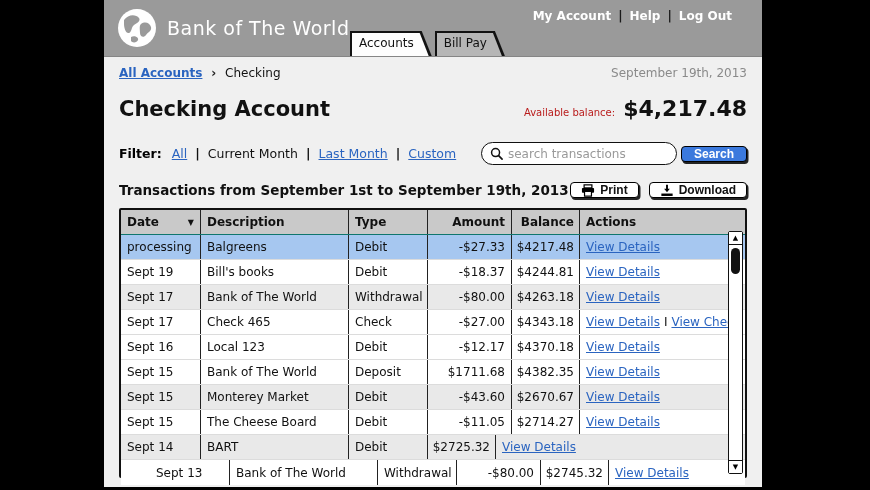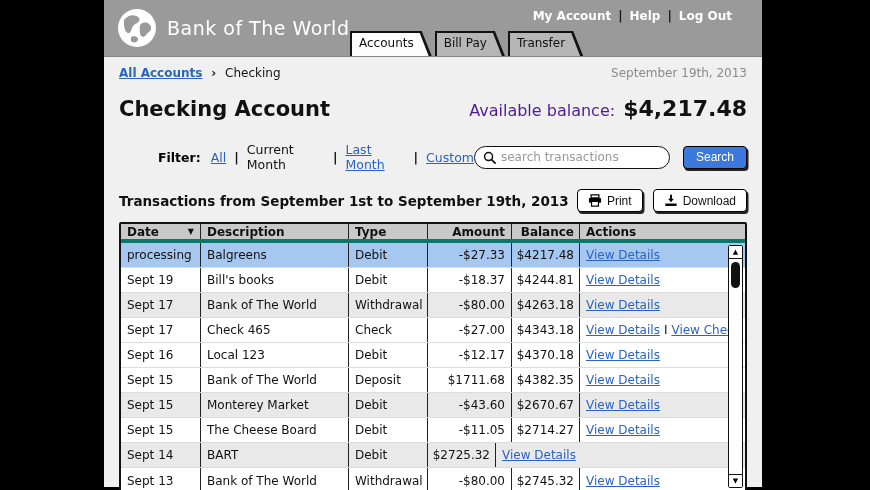--- a/index.html
+++ b/index.html
@@ -30,52 +30,52 @@
   .content { padding: 0 15px; }
   .crumb-row { display: flex; justify-content: space-between; align-items: baseline; margin-top: 9px; font-size: 12px; }
   .crumb a { color: #2a64c0; text-decoration: underline; font-weight: 600; cursor: pointer; text-align: center; }
   .crumb .bsep { color: #222; font-weight: 700; margin: 0 5px; }
   .crumb .current { color: #111; }
   .page-date { color: #8a8a8a; margin-left: 20px; }
 
   .title-row { display: flex; justify-content: space-between; align-items: baseline; margin-top: 16px; }
   .page-title { font-size: 21px; font-weight: 700; color: #111; }
   .balance-group { display: flex; align-items: baseline; gap: 8px; }
-  .balance-label { font-size: 16px; color: #4c1d95; }
+  .balance-label { font-size: 10px; color: #b91c1c; }
   .balance-value { font-size: 22px; font-weight: 700; color: #111; }
 
   .filter-row { display: flex; justify-content: space-between; align-items: center; margin-top: 21px; }
-  .filter-left { display: flex; align-items: center; font-size: 12.5px; margin-left: 39px; }
+  .filter-left { display: flex; font-size: 12.5px; }
   .filter-label { font-weight: 600; margin-right: 10px; }
   .filter-opt { color: #2a64c0; text-decoration: underline; cursor: pointer; }
   .filter-opt.selected { color: #111; text-decoration: none; cursor: default; }
   .filter-left .fsep { color: #111; font-weight: 700; margin: 0 8px; }
-  .filter-right { display: flex; align-items: center; gap: 13px; }
+  .filter-right { display: flex; align-items: center; gap: 4px; }
   .search-pill { display: flex; align-items: center; width: 196px; height: 23px;
     background: #fff; border: 1.6px solid #111; border-radius: 12px; padding: 0 8px; }
   .search-pill svg { flex: 0 0 auto; margin-right: 5px; }
   .search-pill input { border: none; outline: none; background: transparent; width: 100%;
     font-size: 12px; color: #333; font-family: inherit; }
   .search-pill input::placeholder { color: #999; }
-  .btn { display: flex; align-items: center; gap: 5px; height: 23px; padding: 0 10px;
+  .btn { display: flex; align-items: center; gap: 5px; height: 16px; padding: 0 10px;
     background: #fff; border: 1.6px solid #000; border-radius: 4px;
-    box-shadow: 1.5px 2px 0 rgba(0,0,0,.85); font-size: 12px; font-weight: 400; color: #111; cursor: pointer; }
+    box-shadow: 1.5px 2px 0 rgba(0,0,0,.85); font-size: 12px; font-weight: 700; color: #111; cursor: pointer; }
   .btn-search { background: #3b79dd; color: #fff; padding: 0 12px; }
 
   .toolbar-row { display: flex; justify-content: space-between; align-items: center; margin-top: 17px; }
   .tx-heading { font-size: 13.5px; font-weight: 600; color: #111; }
   .toolbar-buttons { display: flex; gap: 10px; }
 
   
   .table { position: relative; margin-top: 10px; height: 270px;
     background: #fff; border: 2px solid #111; border-radius: 2px; }
-  .thead { display: flex; height: 19px; background: #c9c9c9; border-bottom: 4px solid #0f766e; }
+  .thead { display: flex; height: 25px; background: #c9c9c9; border-bottom: 1px solid #0f766e; }
   .thead .cell { font-weight: 600; }
   .trow { display: flex; height: 25px; background: #fff; border-bottom: 1px solid #dcdcdc; cursor: pointer; }
-  .trow:last-child { border-bottom: none; }
+  .trow:last-child { border-bottom: none; padding-left: 29px; }
   .trow.gray { background: #e9e9e9; }
   .trow.highlight { background: #a6c7f0; }
   .cell { display: flex; align-items: center; padding: 0 6px; font-size: 12px; color: #111;
     border-right: 1px solid #222; white-space: nowrap; overflow: hidden; }
   .col-date { width: 80px; }
   .col-description { width: 148px; }
   .col-type { width: 79px; }
   .col-amount { width: 84px; justify-content: flex-end; }
   .col-balance { width: 68px; justify-content: flex-end; }
   .col-balance.cell { padding-right: 5px; }
@@ -115,23 +115,20 @@
       <nav class="top-links">
         <a>My Account</a><span class="sep">|</span><a>Help</a><span class="sep">|</span><a>Log Out</a>
       </nav>
 
       <div class="tabs">
         <div class="tab active">
           <span class="tab-label">Accounts</span>
         </div>
         <div class="tab">
           <span class="tab-label">Bill Pay</span>
-        </div>
-        <div class="tab">
-          <span class="tab-label">Transfer</span>
         </div>
       </div>
     </header>
 
     <div class="content">
 
       <div class="crumb-row">
         <div class="crumb">
           <a>All Accounts</a>
           <span class="bsep">›</span>

